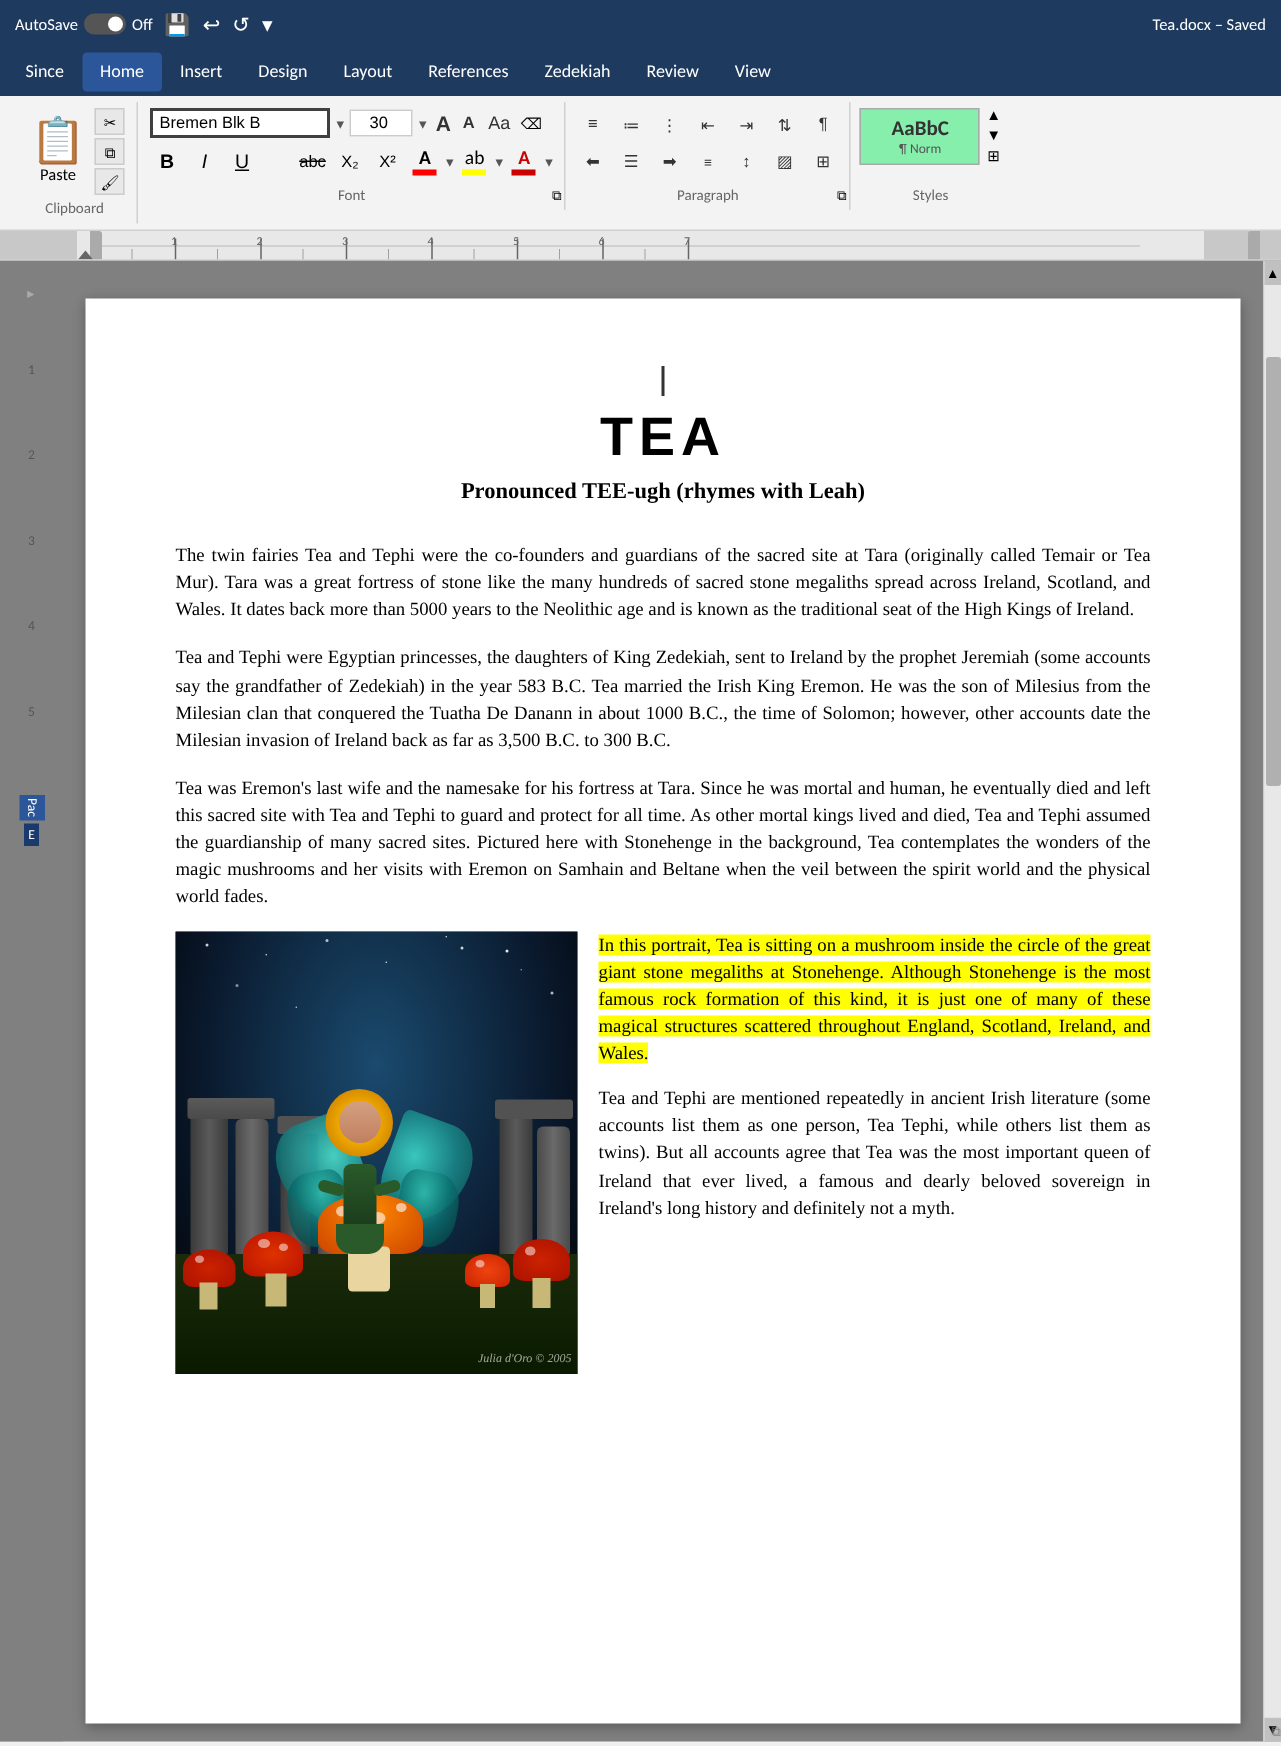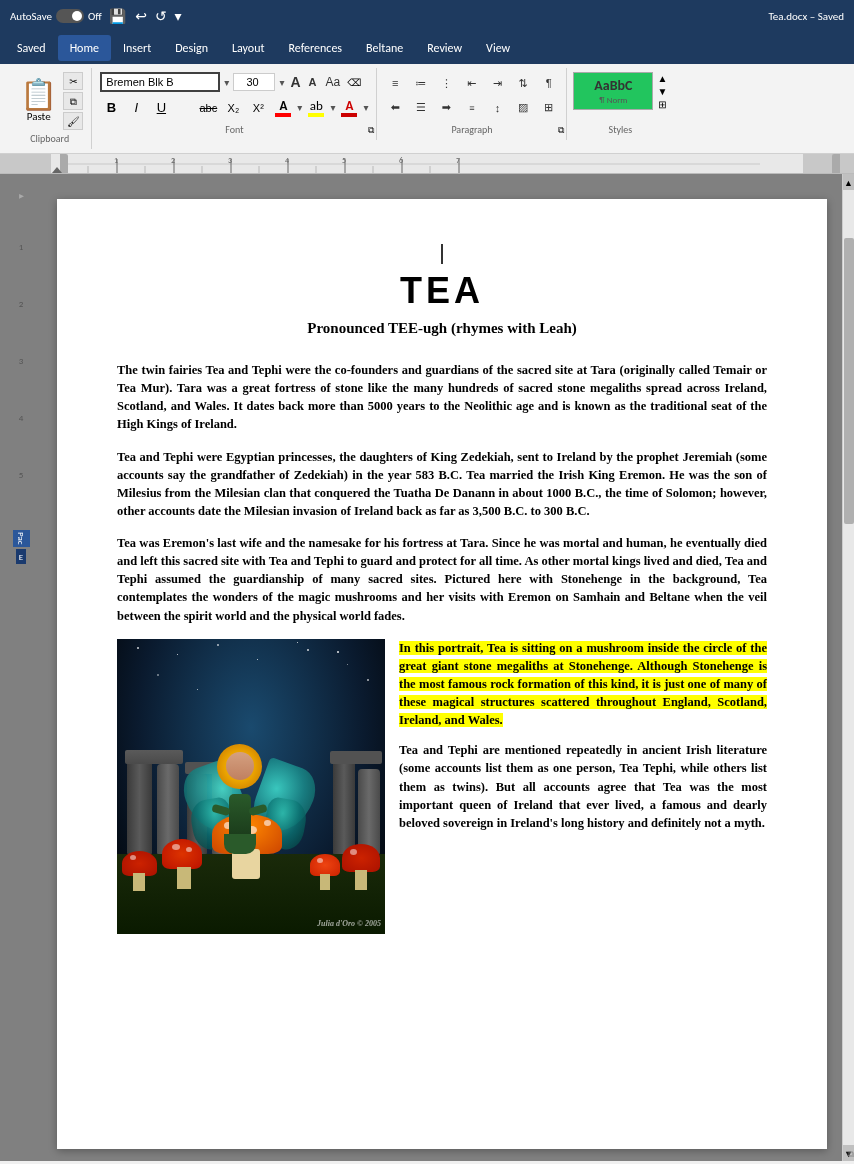--- a/index.html
+++ b/index.html
@@ -163,21 +163,21 @@
 
     
     .styles-section {
       padding: 4px 6px;
       min-height: 72px;
       display: flex;
       flex-direction: column;
       justify-content: space-between;
     }
     .style-box {
-      background: #22c55e;
+      background: #86efac;
       border: 1px solid #aaa;
       padding: 4px 8px;
       font-size: 12px;
       min-width: 80px;
       text-align: center;
     }
 
     
     .ruler {
       background: #e8e8e8;
@@ -233,21 +233,21 @@
       margin-bottom: 8px;
     }
     .doc-subtitle {
       font-size: 15px;
       font-weight: bold;
       text-align: center;
       margin-bottom: 24px;
       font-family: 'Times New Roman', Times, serif;
     }
 
-    .doc-body { font-family: 'Times New Roman', Times, serif; font-size: 12px; line-height: 1.4; font-weight: bold; }
+    .doc-body { font-family: 'Times New Roman', Times, serif; font-size: 12px; line-height: 1.4; }
     .doc-para { text-align: justify; margin-bottom: 14px; font-size: 12.5px; line-height: 1.45; }
 
     .image-text-wrap {
       display: flex;
       gap: 14px;
       margin-top: 10px;
     }
     .doc-image {
       width: 268px;
       height: 295px;
@@ -300,27 +300,27 @@
     </span>
     <span class="title-bar-icon">💾</span>
     <span class="title-bar-icon">↩</span>
     <span class="title-bar-icon">↺</span>
     <span class="title-bar-icon">▾</span>
   </div>
   <div class="title-bar-right">Tea.docx – Saved</div>
 </div>
 
 <div class="menu-bar">
-  <div class="menu-item">Saved</div>
+  <div class="menu-item">Since</div>
   <div class="menu-item active">Home</div>
   <div class="menu-item">Insert</div>
   <div class="menu-item">Design</div>
   <div class="menu-item">Layout</div>
   <div class="menu-item">References</div>
-  <div class="menu-item">Beltane</div>
+  <div class="menu-item">Zedekiah</div>
   <div class="menu-item">Review</div>
   <div class="menu-item">View</div>
 </div>
 
 <div class="ribbon">
   <div class="ribbon-content">
 
     <div class="ribbon-section">
       <div class="clipboard-top">
         <div class="paste-btn">

